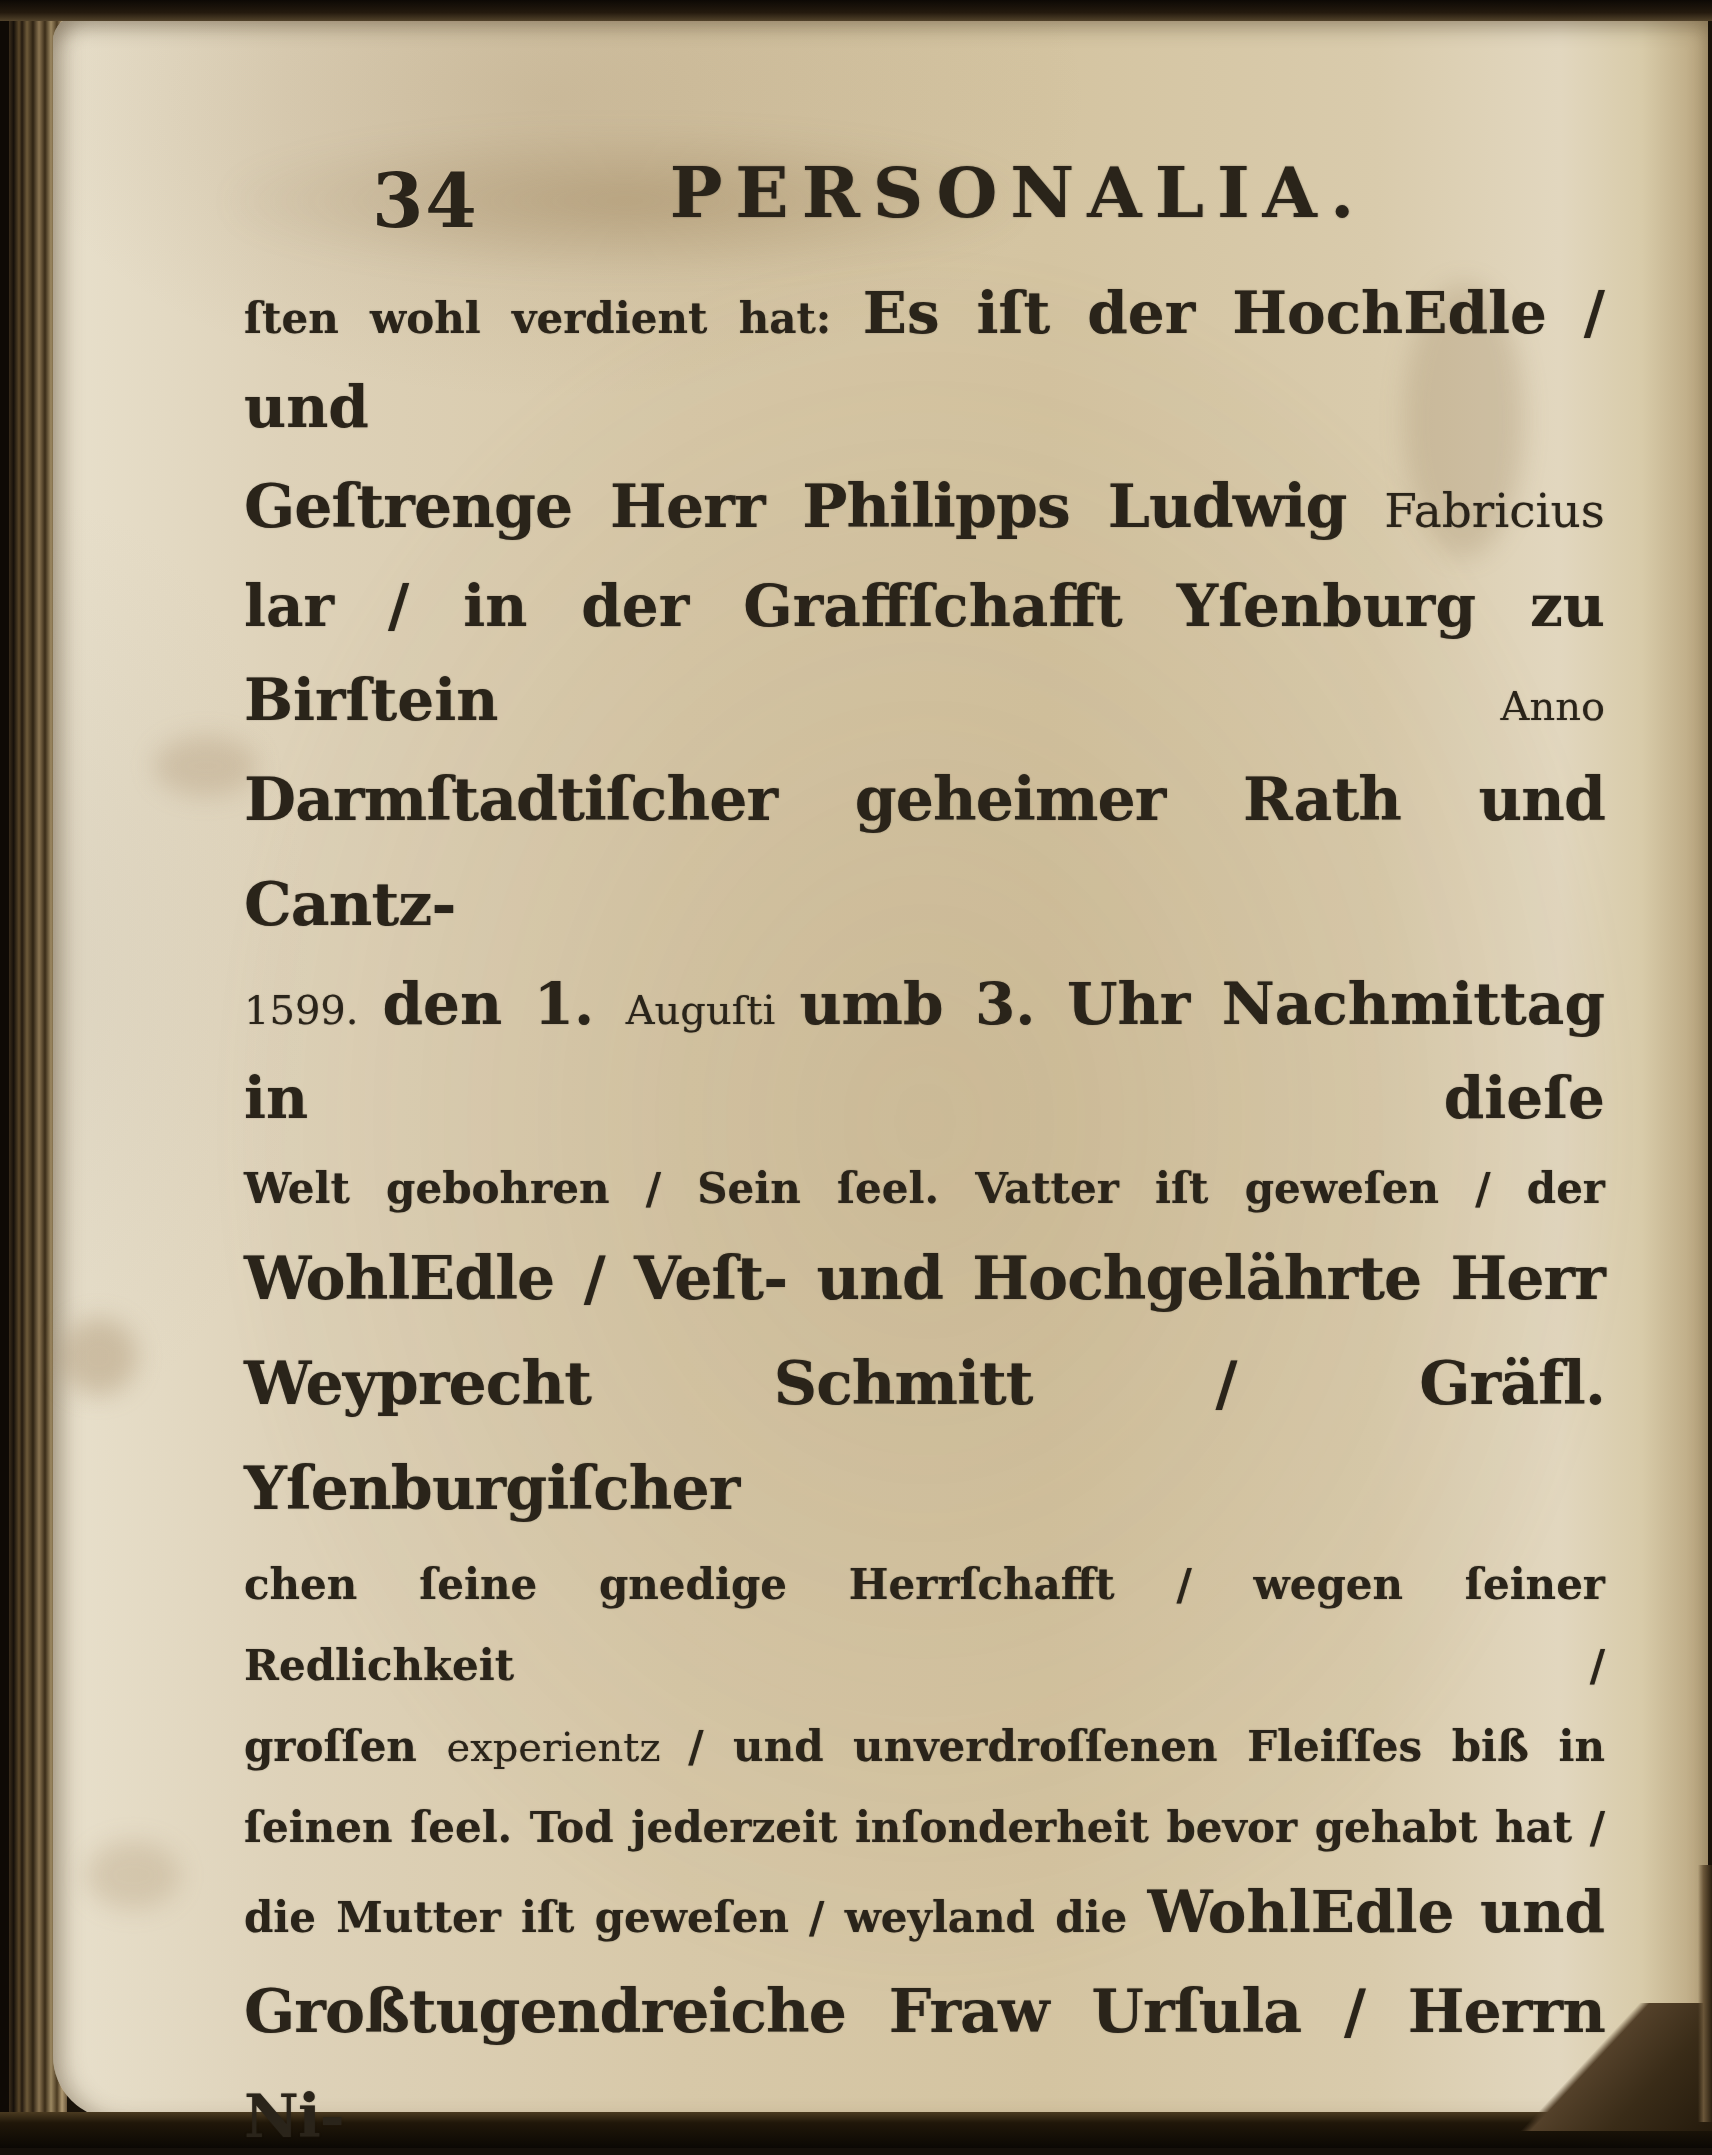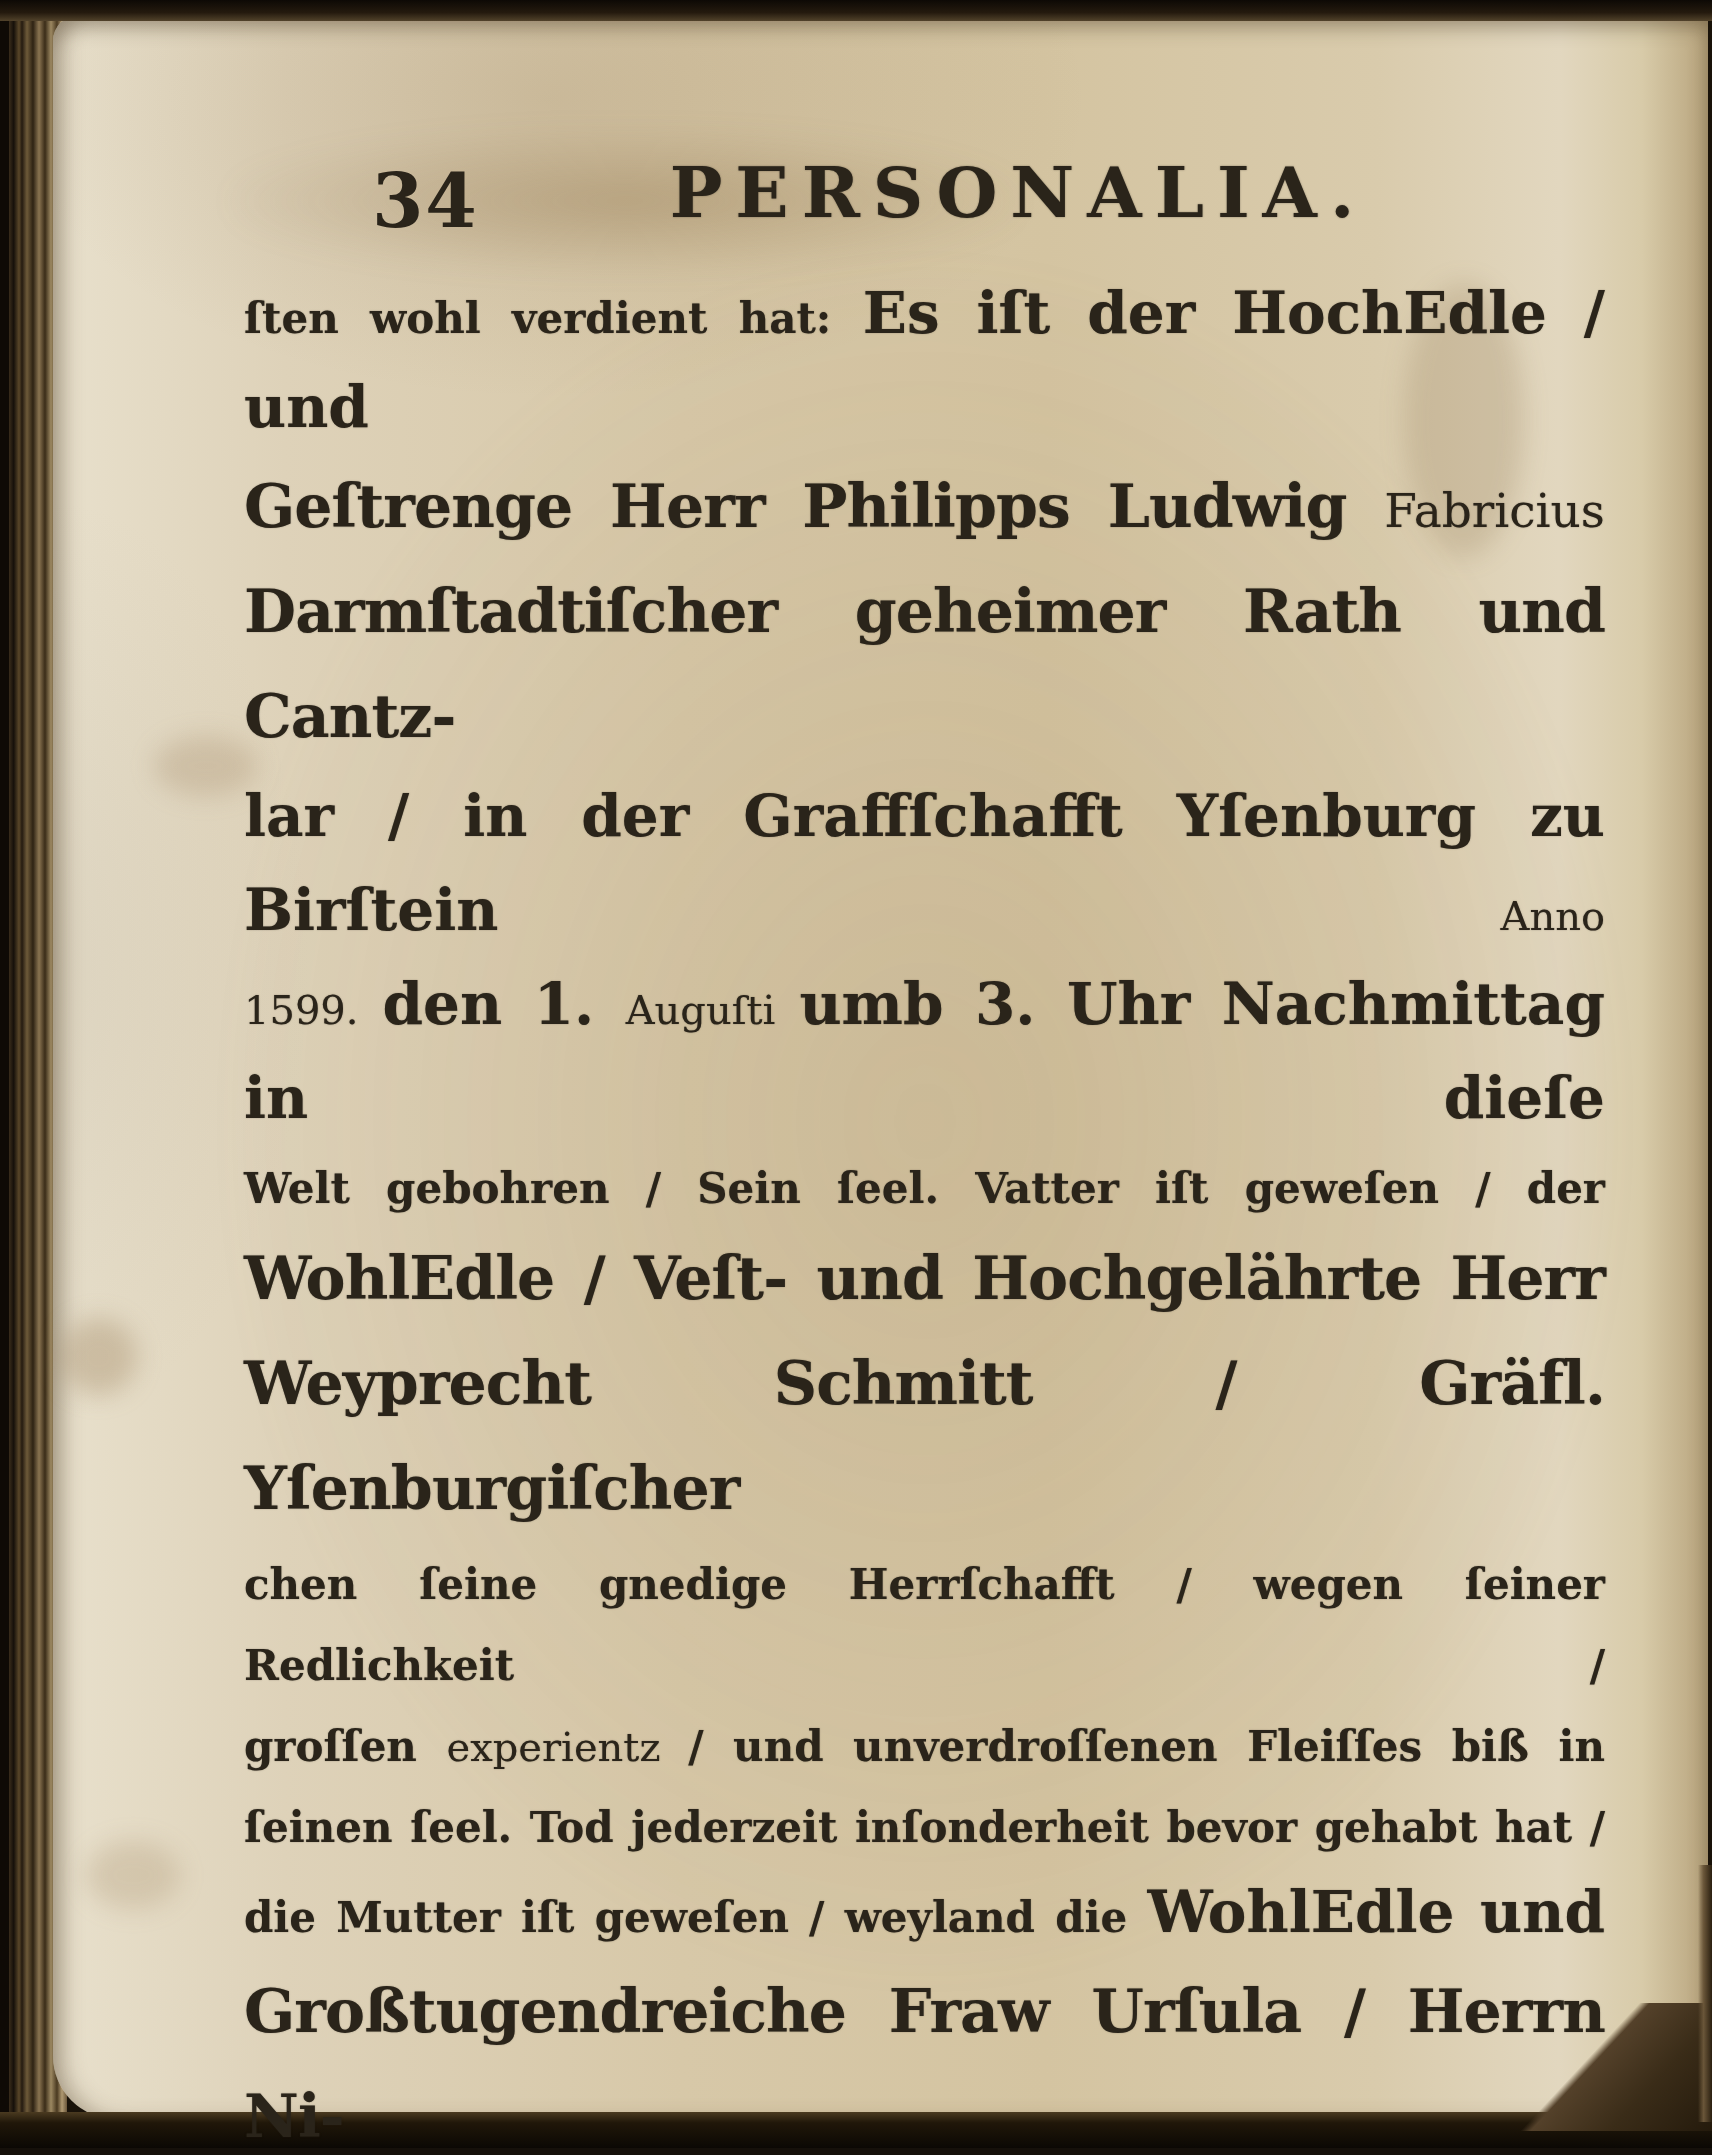--- a/index.html
+++ b/index.html
@@ -152,22 +152,22 @@
   <div class="stain stain-d"></div>
 
   <div class="text-block">
     <div class="header-row">
       <span class="page-number">34</span>
       <span class="running-title">PERSONALIA.</span>
     </div>
     <div>
         <div class="text-line line-lg"><span class="seg-bl-md">ſten wohl verdient hat:  </span><span class="seg-bl-lg">Es iſt der HochEdle / und</span></div>
         <div class="text-line line-xl"><span class="seg-bl-xl">Geſtrenge Herr Philipps Ludwig </span><span class="seg-ro-lg">Fabricius</span></div>
+        <div class="text-line line-lg"><span class="seg-bl-lg">lar / in der Graffſchafft Yſenburg zu Birſtein </span><span class="seg-ro-md">Anno</span></div>
         <div class="text-line line-xl"><span class="seg-bl-xl">Darmſtadtiſcher geheimer Rath und Cantz-</span></div>
-        <div class="text-line line-lg"><span class="seg-bl-lg">lar / in der Graffſchafft Yſenburg zu Birſtein </span><span class="seg-ro-md">Anno</span></div>
         <div class="text-line line-lg"><span class="seg-ro-md">1599. </span><span class="seg-bl-lg">den 1. </span><span class="seg-ro-md">Auguſti </span><span class="seg-bl-lg">umb 3. Uhr Nachmittag in dieſe</span></div>
         <div class="text-line line-md"><span class="seg-bl-md">Welt gebohren /  Sein ſeel. Vatter iſt geweſen /  der</span></div>
         <div class="text-line line-xl"><span class="seg-bl-xl">WohlEdle / Veſt- und Hochgelährte Herr</span></div>
         <div class="text-line line-xl"><span class="seg-bl-xl">Weyprecht Schmitt / Gräfl. Yſenburgiſcher</span></div>
         <div class="text-line line-md"><span class="seg-bl-md">chen ſeine gnedige Herrſchafft / wegen ſeiner Redlichkeit /</span></div>
         <div class="text-line line-md"><span class="seg-bl-md">groſſen </span><span class="seg-ro-md">experientz </span><span class="seg-bl-md">/ und unverdroſſenen Fleiſſes biß in</span></div>
         <div class="text-line line-md"><span class="seg-bl-md">ſeinen ſeel. Tod jederzeit inſonderheit bevor gehabt hat /</span></div>
         <div class="text-line line-lg"><span class="seg-bl-md">die Mutter iſt geweſen / weyland die </span><span class="seg-bl-lg">WohlEdle und</span></div>
         <div class="text-line line-xl"><span class="seg-bl-xl">Großtugendreiche Fraw Urſula / Herrn Ni-</span></div>
       </div>

